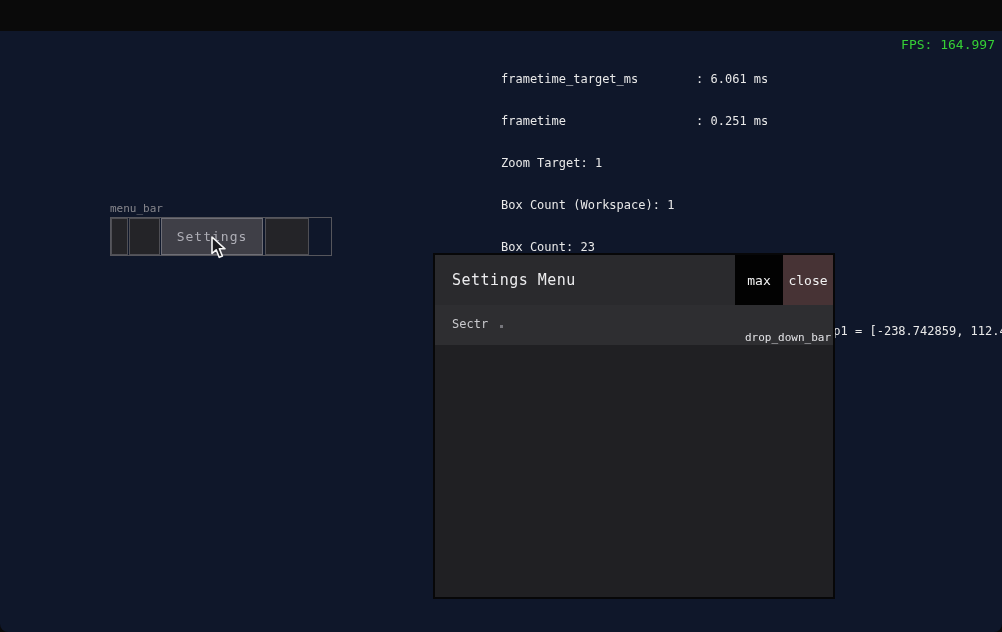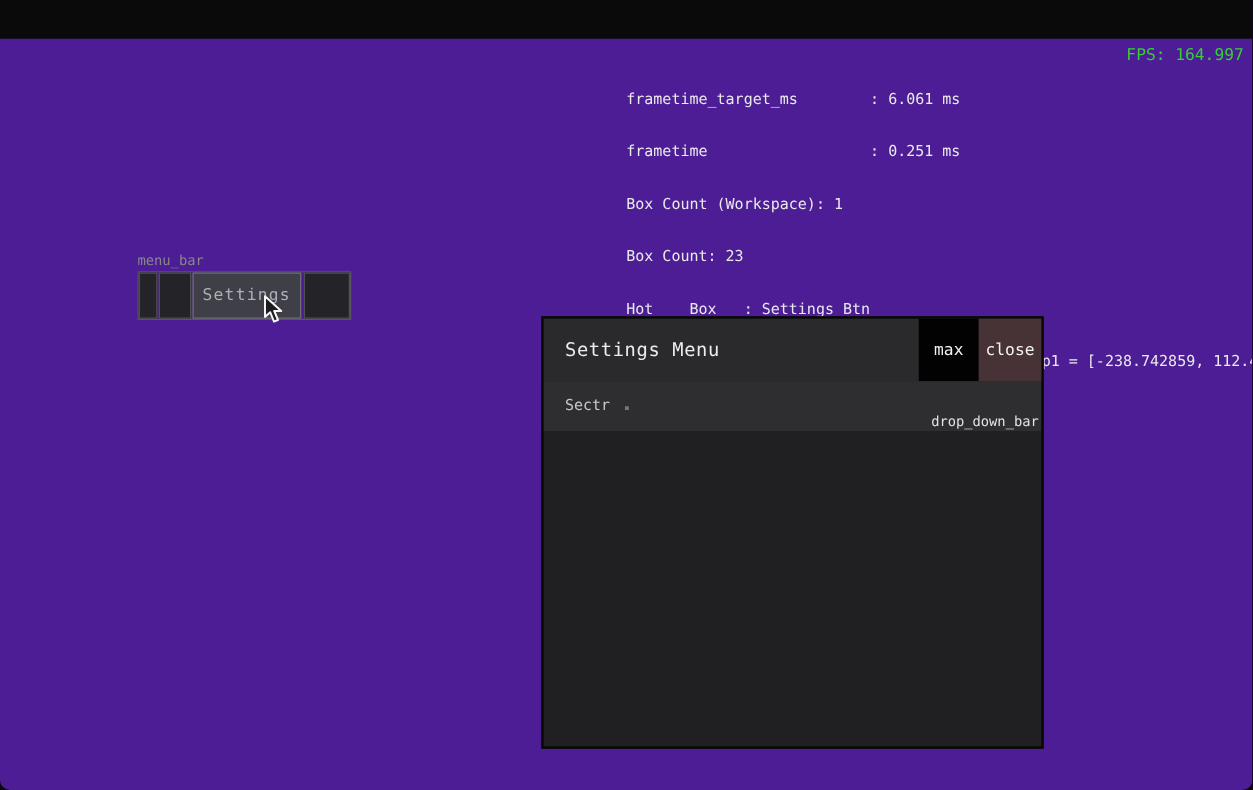--- a/index.html
+++ b/index.html
@@ -30,41 +30,41 @@
   }
   .os-btn.min { right: 92px; }
   .os-btn.max { right: 48px; }
   .os-btn.close { right: 2px; font-size: 13px; }
   .glyph-min { display: block; width: 11px; height: 1px; background: #1e1e1e; }
   .glyph-max { display: block; width: 10px; height: 10px; border: 1px solid #1e1e1e; background: transparent; }
 
   
   .content {
     position: absolute; top: 31px; left: 0; right: 0; bottom: 0;
-    background: #4c1d95; border-radius: 0 0 8px 8px; overflow: hidden; padding-left: 28px;
+    background: #0f172a; border-radius: 0 0 8px 8px; overflow: hidden; padding-left: 28px;
   }
   
 
   .fps {
     position: absolute; top: 6px; right: 7px;
     font-size: 13px; color: #35d035; letter-spacing: 0px;
   }
 
   .debug {
     position: absolute; left: 501px; top: 13px; width: 501px; overflow: hidden;
     font-size: 12px; line-height: 14px; color: #e9e9e9; white-space: pre;
   }
   .debug div { white-space: pre; }
 
   .menu-bar-label {
     position: absolute; left: 110px; top: 171px;
     font-size: 11px; color: #87878d;
   }
   .menu-bar {
-    position: absolute; left: 110px; top: 186px; width: 171px; height: 39px;
+    position: absolute; left: 110px; top: 186px; width: 222px; height: 39px;
     border: 1px solid #56565c; display: flex; align-items: stretch;
   }
   .mb-cell { border: 1px solid #4f4f55; background: #242428; }
   .mb-cell.c1 { width: 17px; }
   .mb-cell.c2 { width: 31px; margin-left: 1px; }
   .mb-cell.c3 { width: 44px; margin-left: 2px; }
   .mb-settings {
     width: 102px; margin-left: 1px;
     background: #3f3f47; border: 1px solid #6e6e76;
     color: #aeaeb6; font-size: 13px; letter-spacing: 1px;
@@ -116,20 +116,21 @@
 <div class="window">
 
 
   <div class="content">
 
     <div class="fps">FPS: 164.997</div>
 
     <div class="debug">
       <div>frametime_target_ms        : 6.061 ms</div>
       <div>frametime                  : 0.251 ms</div>
+      <div>Zoom Target: 1</div>
       <div>Box Count (Workspace): 1</div>
       <div>Box Count: 23</div>
       <div>Hot    Box   : Settings Btn</div>
       <div>Hot    Range2: {p0 = [-338.74286, 77.599998], p1 = [-238.742859, 112.400</div>
     </div>
 
     <div class="menu-bar-label">menu_bar</div>
     <div class="menu-bar">
       <div class="mb-cell c1"></div>
       <div class="mb-cell c2"></div>

